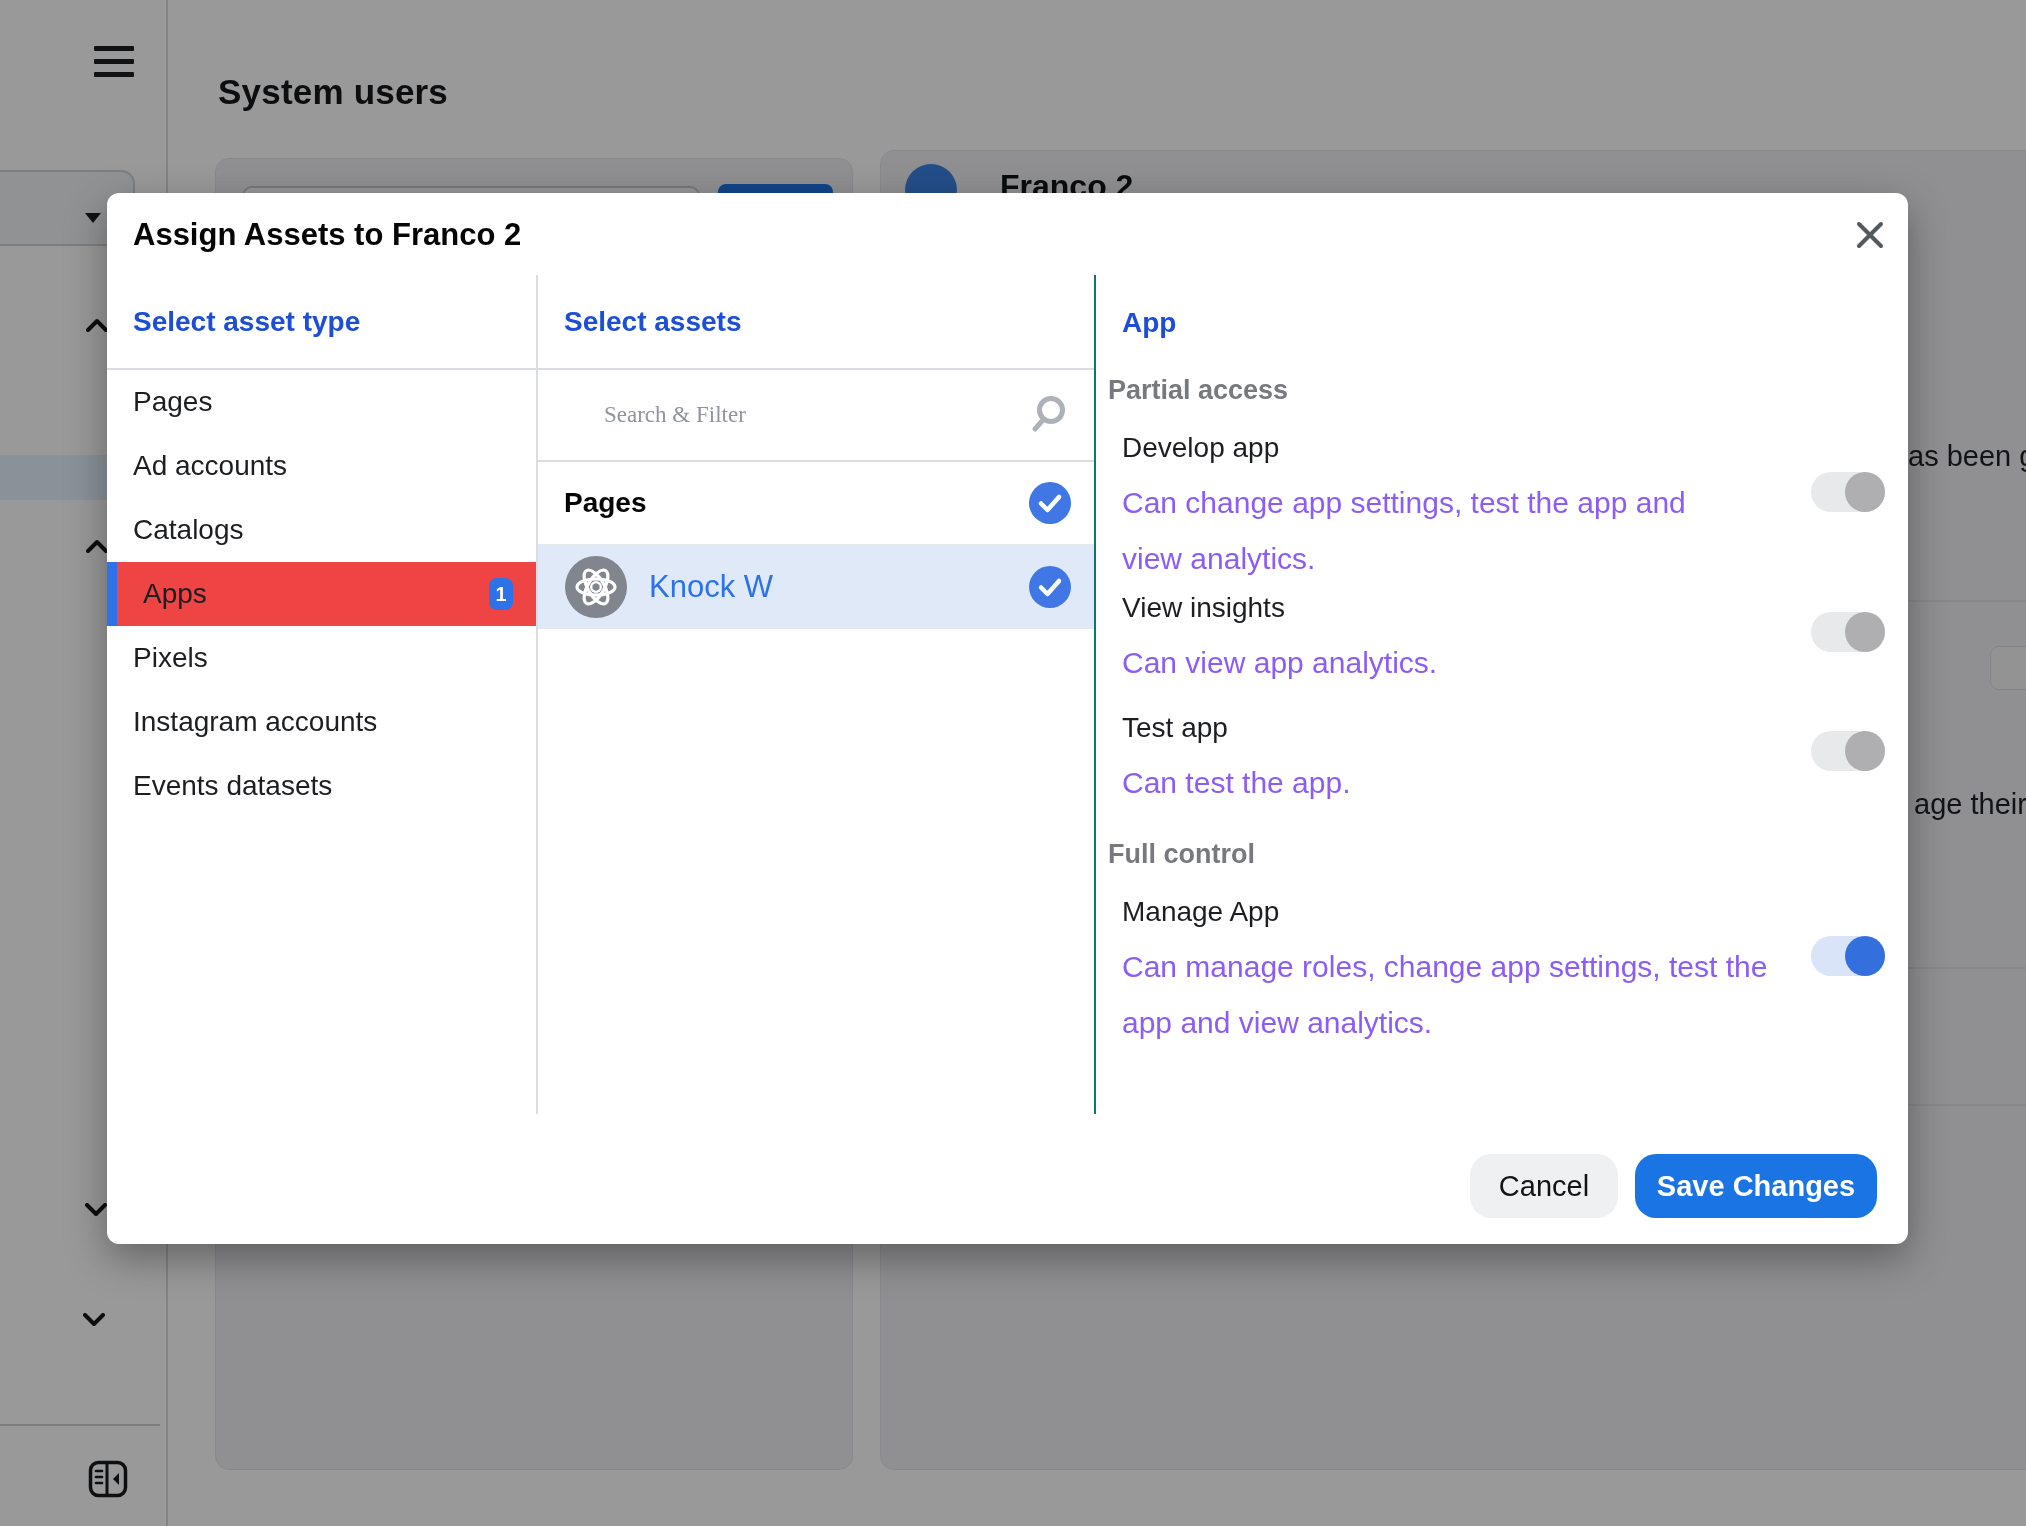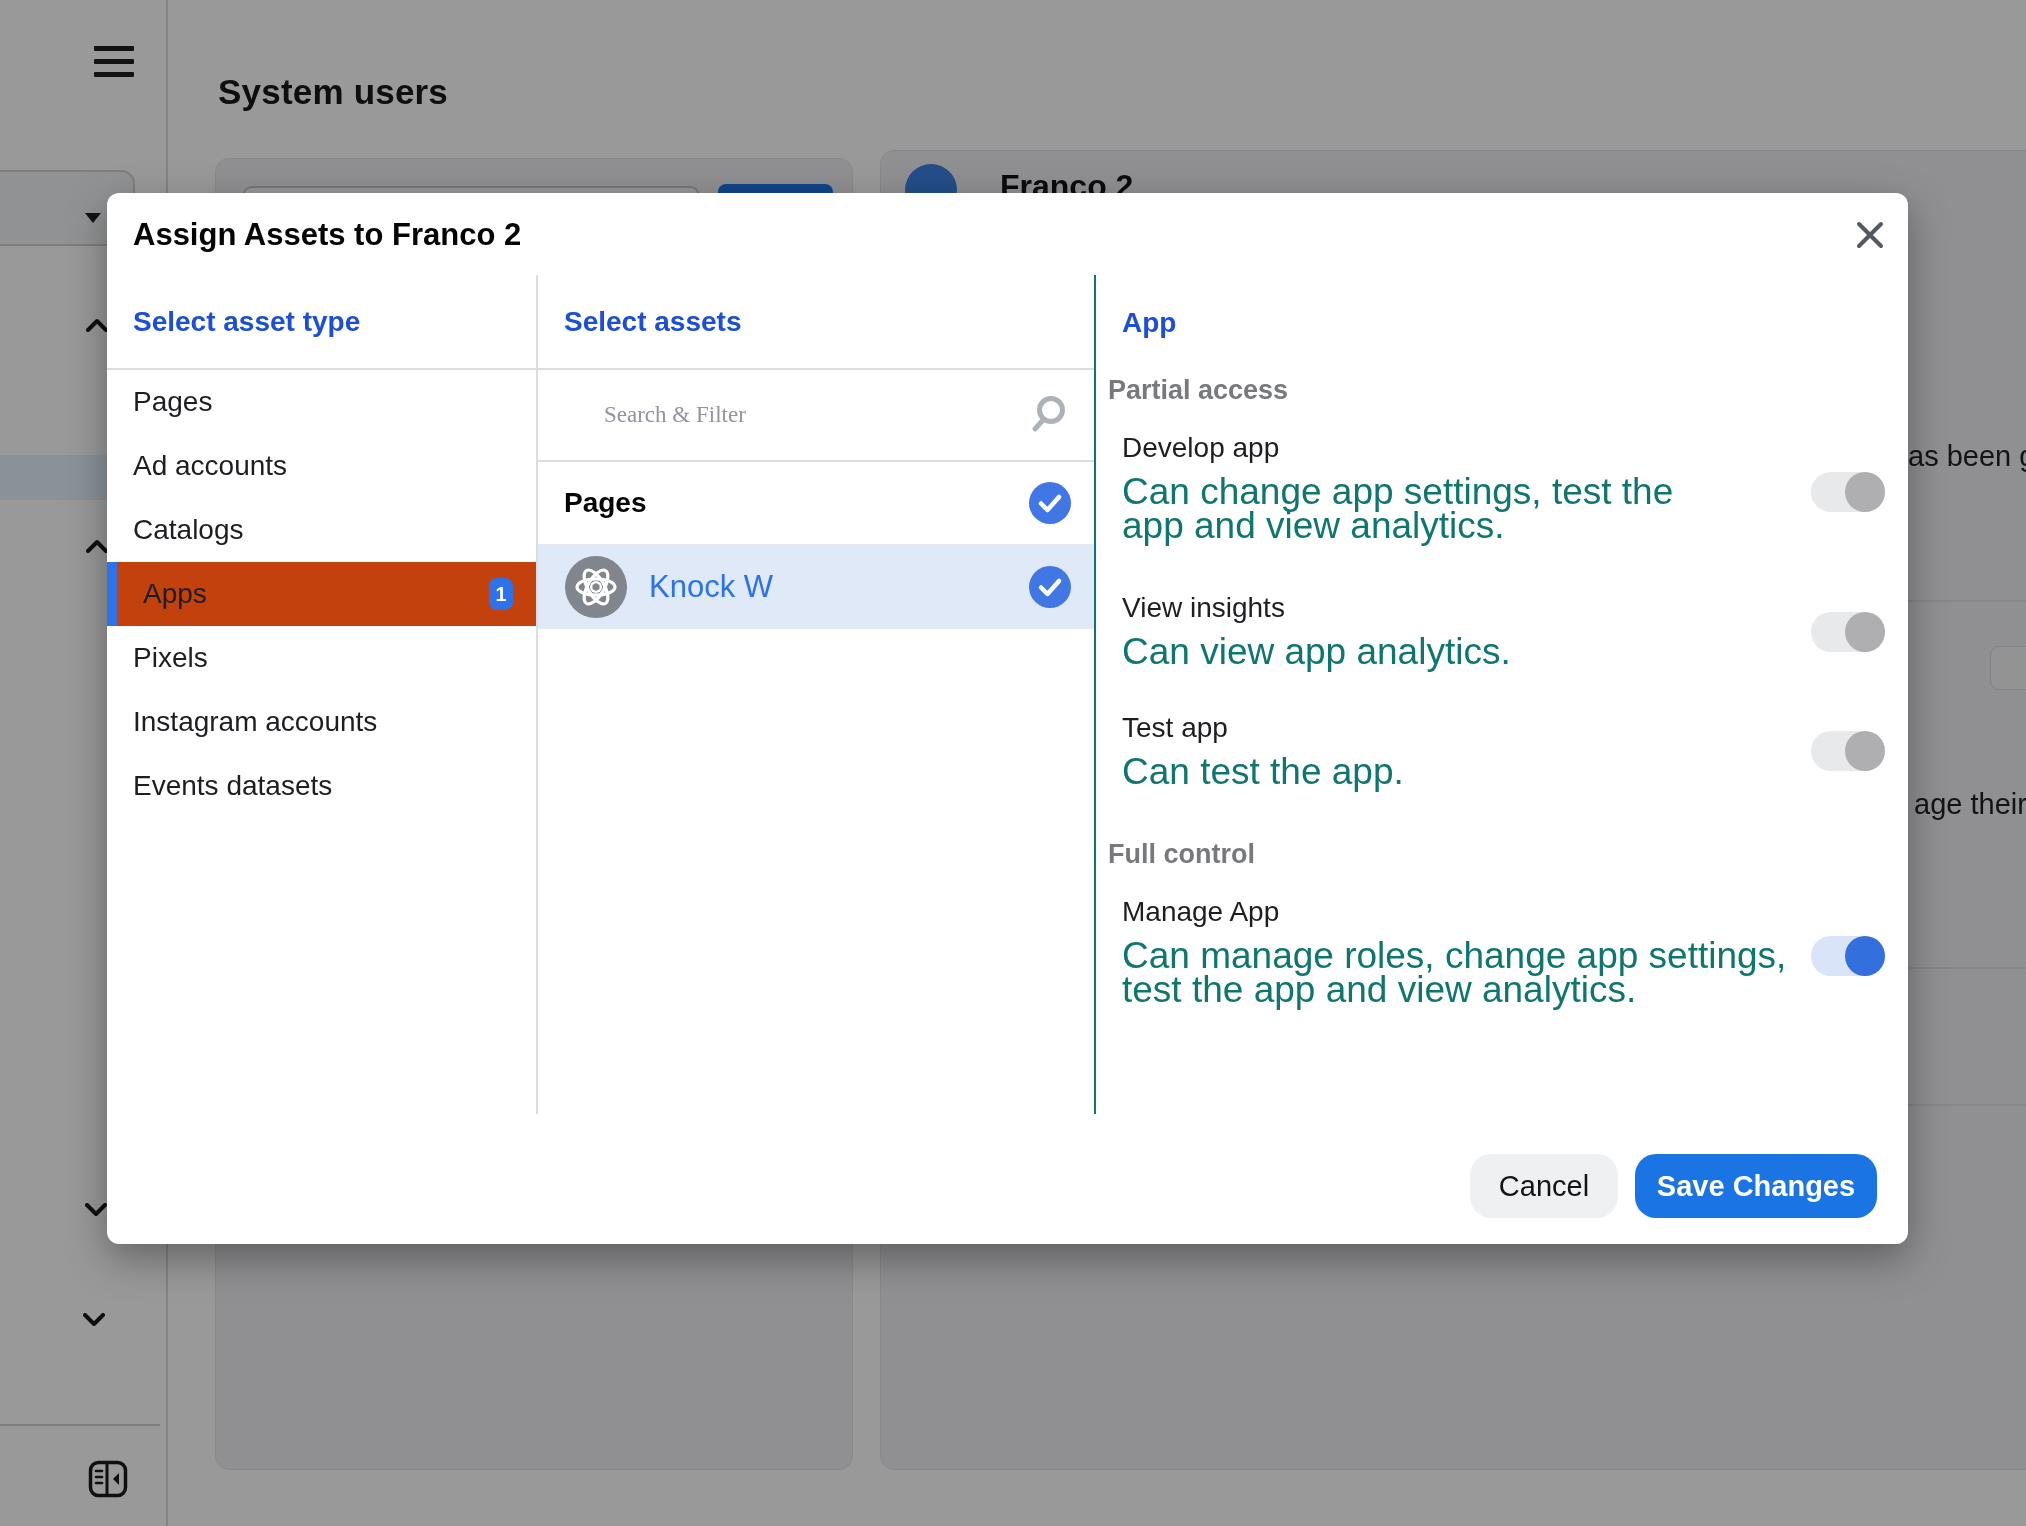--- a/index.html
+++ b/index.html
@@ -47,40 +47,40 @@
   .cols { left:0; top:82px; width:1801px; height:839px; display:flex; }
   .col1 { width:431px; border-right:2px solid #dadde1; }
   .col2 { width:558px; border-right:2px solid #0f766e; position:relative; }
   .col3 { flex:1; position:relative; }
   .col-header { height:95px; display:flex; align-items:center; padding-left:26px;
                 font-size:28px; font-weight:700; color:#1d4ed8; }
   .col1 .col-header, .col2 .col-header { border-bottom:2px solid #dadde1; }
 
   .atype-row { height:64px; display:flex; align-items:center; padding-left:26px;
                font-size:28px; color:#1c1e21; position:relative; cursor:pointer; }
-  .atype-row.selected { background:#c2410c; padding-left:36px; }
+  .atype-row.selected { background:#ef4444; padding-left:36px; }
   .atype-row.selected::before { content:""; position:absolute; left:0; top:0; width:10px; height:100%; background:#2d72e8; }
   .count-badge { position:absolute; right:23px; top:50%; transform:translateY(-50%);
                  min-width:24px; height:32px; padding:0 4px; background:#2d72e8; color:#fff;
                  font-size:20px; font-weight:700; border-radius:8px;
                  display:flex; align-items:center; justify-content:center; }
 
   .search-row { height:92px; border-bottom:2px solid #dadde1; display:flex; align-items:center; padding:0 26px; }
   .search-input { flex:1; border:none; outline:none; background:transparent; font-size:23px;
                   font-family:Liberation Serif, serif; color:#1c1e21;margin-left:40px; }
   .search-input::placeholder { color:#90949c; }
   .name-row { height:83px; border-bottom:1px solid #e7e9ec; display:flex; align-items:center; padding:0 23px 0 26px; }
   .name-label { font-size:28px; font-weight:700; color:#050505; flex:1; }
   .asset-row { height:84px; background:#dfe9f8; display:flex; align-items:center; padding:0 23px 0 27px; cursor:pointer; }
   .asset-icon { width:62px; height:62px; flex:0 0 auto; }
   .asset-name { flex:1; margin-left:22px; font-size:31px; font-weight:500; color:#2d72e8; }
 
   .sec-head { position:absolute; left:12px; font-size:27px; font-weight:700; color:#77797c; }
   .perm-label { position:absolute; left:26px; font-size:28px; color:#1c1e21; }
-  .perm-desc { position:absolute; left:26px; font-size:37px; line-height:34px; color:#0f766e; }
+  .perm-desc { position:absolute; left:26px; font-size:30px; line-height:56px; color:#8b5cf6; }
   .toggle { position:absolute; right:23px; width:74px; height:40px; border-radius:20px; cursor:pointer; }
   .toggle .knob { position:absolute; right:0; top:0; width:40px; height:40px; border-radius:50%; }
   .toggle.off { background:#e8e9eb; }
   .toggle.off .knob { background:#afafb1; }
   .toggle.on { background:#d9e4f8; }
   .toggle.on .knob { background:#3470dd; }
 
   .footer { position:absolute; right:31px; bottom:26px; display:flex; gap:17px; }
   .btn { height:64px; border:none; border-radius:21px; font-family:inherit; font-size:29px; cursor:pointer;
          display:flex; align-items:center; justify-content:center; }

